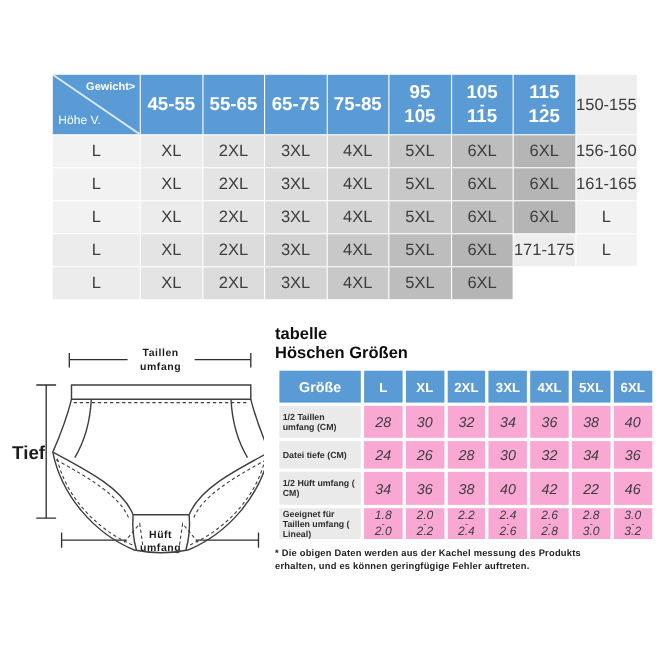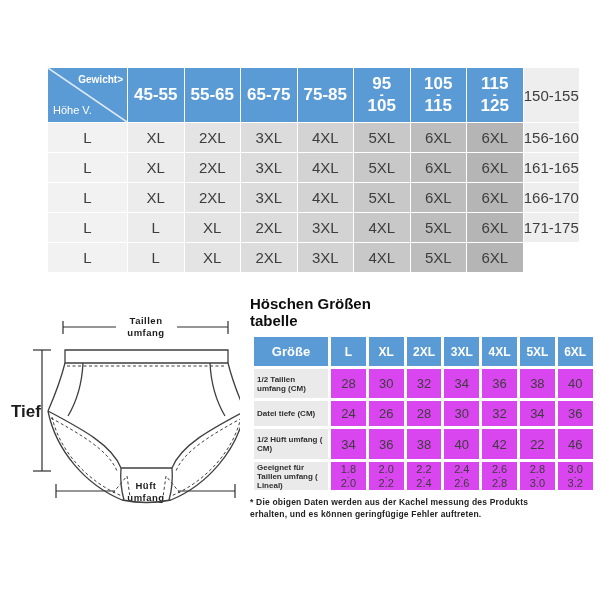--- a/index.html
+++ b/index.html
@@ -44,21 +44,21 @@
     grid-template-columns:74px repeat(7,34.8px);
     grid-template-rows:29px 29px 25px 30px 28px;
     gap:3px;
   }
   #panty-grid > div{display:flex;align-items:center;justify-content:center;}
   .p-hdr{background:#5b9bd5;color:#fff;font-weight:bold;font-size:12px;}
   .p-hdr-first{font-size:13px;}
   .p-label{background:#eaeaea;flex-direction:column;align-items:flex-start !important;
     justify-content:center;padding-left:3px;box-sizing:border-box;
     font-size:8px;font-weight:bold;color:#2f2f2f;line-height:9px;}
-  .p-val{background:#d946ef;font-size:13px;color:#3d3d3d;}
+  .p-val{background:#f9a8d4;font-size:13px;color:#3d3d3d;font-style:italic;}
   .p-val-stack{flex-direction:column;font-size:11px;line-height:9px;}
   .tiny-dash{font-size:8px;line-height:5px;display:block;text-align:center;}
   #footnote{position:absolute;left:250px;top:497px;width:345px;
     font-size:8.5px;font-weight:bold;color:#222;line-height:11.5px;letter-spacing:.2px;}
 </style>
 </head>
 <body>
 
 <div id="stage">
 
@@ -117,21 +117,20 @@
       <div class="size-cell" style="background: rgb(181, 181, 181);">6XL</div>
       <div class="row-hdr">161-165</div>
       <div class="size-cell" style="background: rgb(242, 242, 242);">L</div>
       <div class="size-cell" style="background: rgb(236, 236, 236);">XL</div>
       <div class="size-cell" style="background: rgb(228, 228, 228);">2XL</div>
       <div class="size-cell" style="background: rgb(220, 220, 220);">3XL</div>
       <div class="size-cell" style="background: rgb(211, 211, 211);">4XL</div>
       <div class="size-cell" style="background: rgb(200, 200, 200);">5XL</div>
       <div class="size-cell" style="background: rgb(189, 189, 189);">6XL</div>
       <div class="size-cell" style="background: rgb(181, 181, 181);">6XL</div>
-      <div class="row-hdr">166-170</div>
       <div class="size-cell" style="background: rgb(242, 242, 242);">L</div>
       <div class="size-cell" style="background: rgb(236, 236, 236);">L</div>
       <div class="size-cell" style="background: rgb(228, 228, 228);">XL</div>
       <div class="size-cell" style="background: rgb(220, 220, 220);">2XL</div>
       <div class="size-cell" style="background: rgb(211, 211, 211);">3XL</div>
       <div class="size-cell" style="background: rgb(200, 200, 200);">4XL</div>
       <div class="size-cell" style="background: rgb(189, 189, 189);">5XL</div>
       <div class="size-cell" style="background: rgb(181, 181, 181);">6XL</div>
       <div class="row-hdr">171-175</div>
       <div class="size-cell" style="background: rgb(242, 242, 242);">L</div>
@@ -189,22 +188,22 @@
       <path d="M73,50 C72,70 67,88 58,103"></path>
       <path d="M200,50 C201,70 206,88 215,103"></path>
       <path class="dashed" d="M42,104 C50,140 80,170 112,183"></path>
       <path class="dashed" d="M231,104 C223,140 193,170 161,183"></path>
       <path class="dashed" d="M103,180 L117,163 L120,184"></path>
       <path class="dashed" d="M170,180 L156,163 L153,184"></path>
     </g>
   </svg>
 
   <div id="panty-title">
+    <div>tabelle</div>
     <div>Höschen Größen</div>
-    <div>tabelle</div>
   </div>
 
   <div id="panty-grid">
       <div class="p-hdr p-hdr-first">Größe</div>
       <div class="p-hdr">L</div>
       <div class="p-hdr">XL</div>
       <div class="p-hdr">2XL</div>
       <div class="p-hdr">3XL</div>
       <div class="p-hdr">4XL</div>
       <div class="p-hdr">5XL</div>

